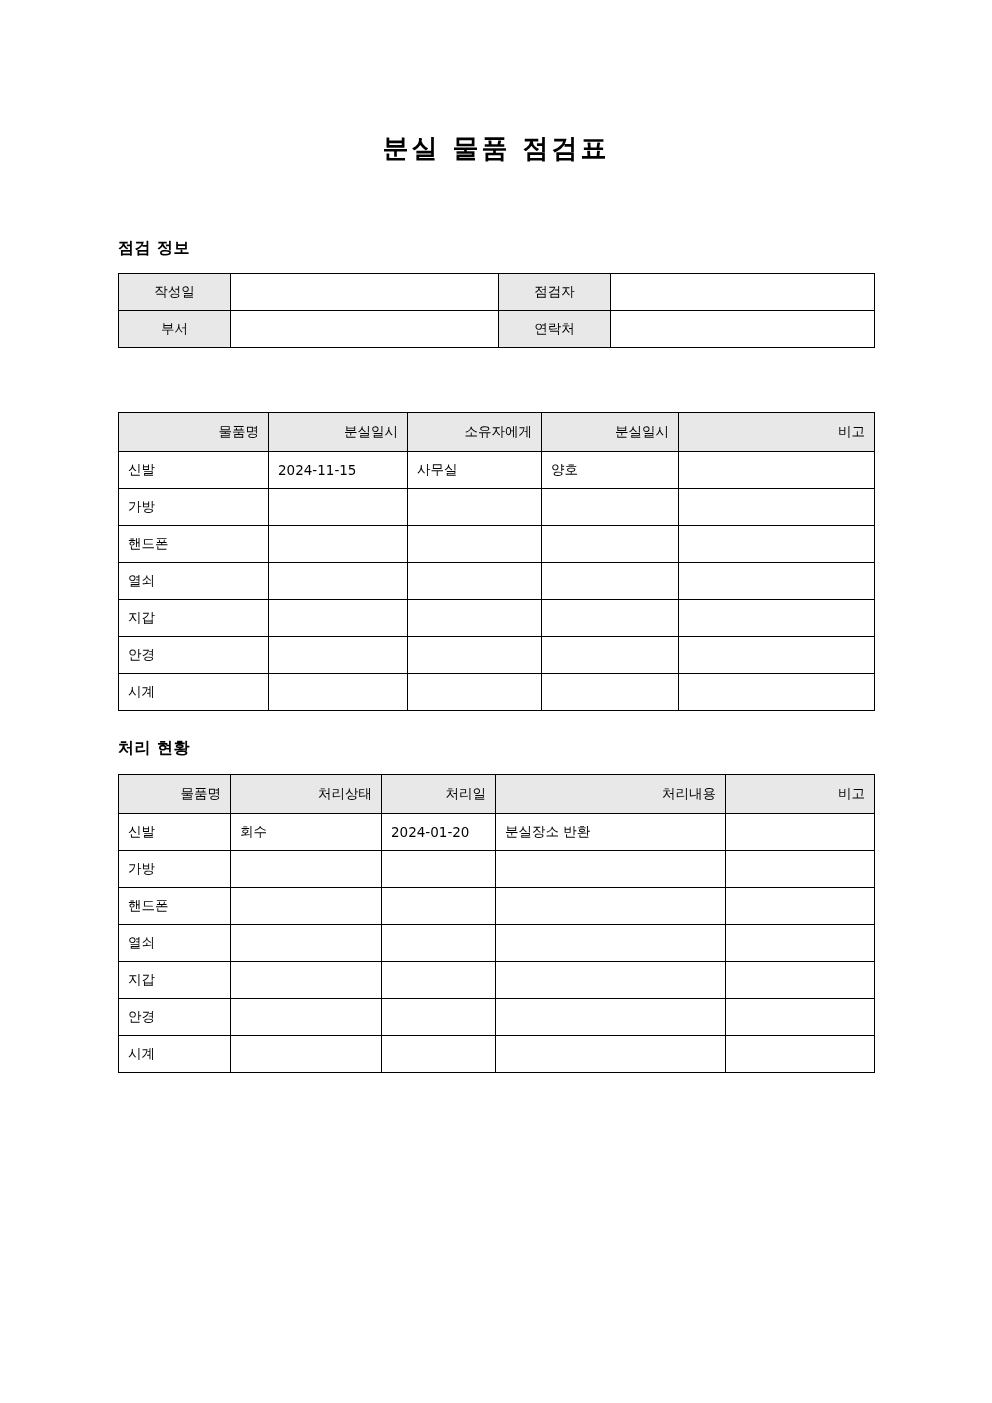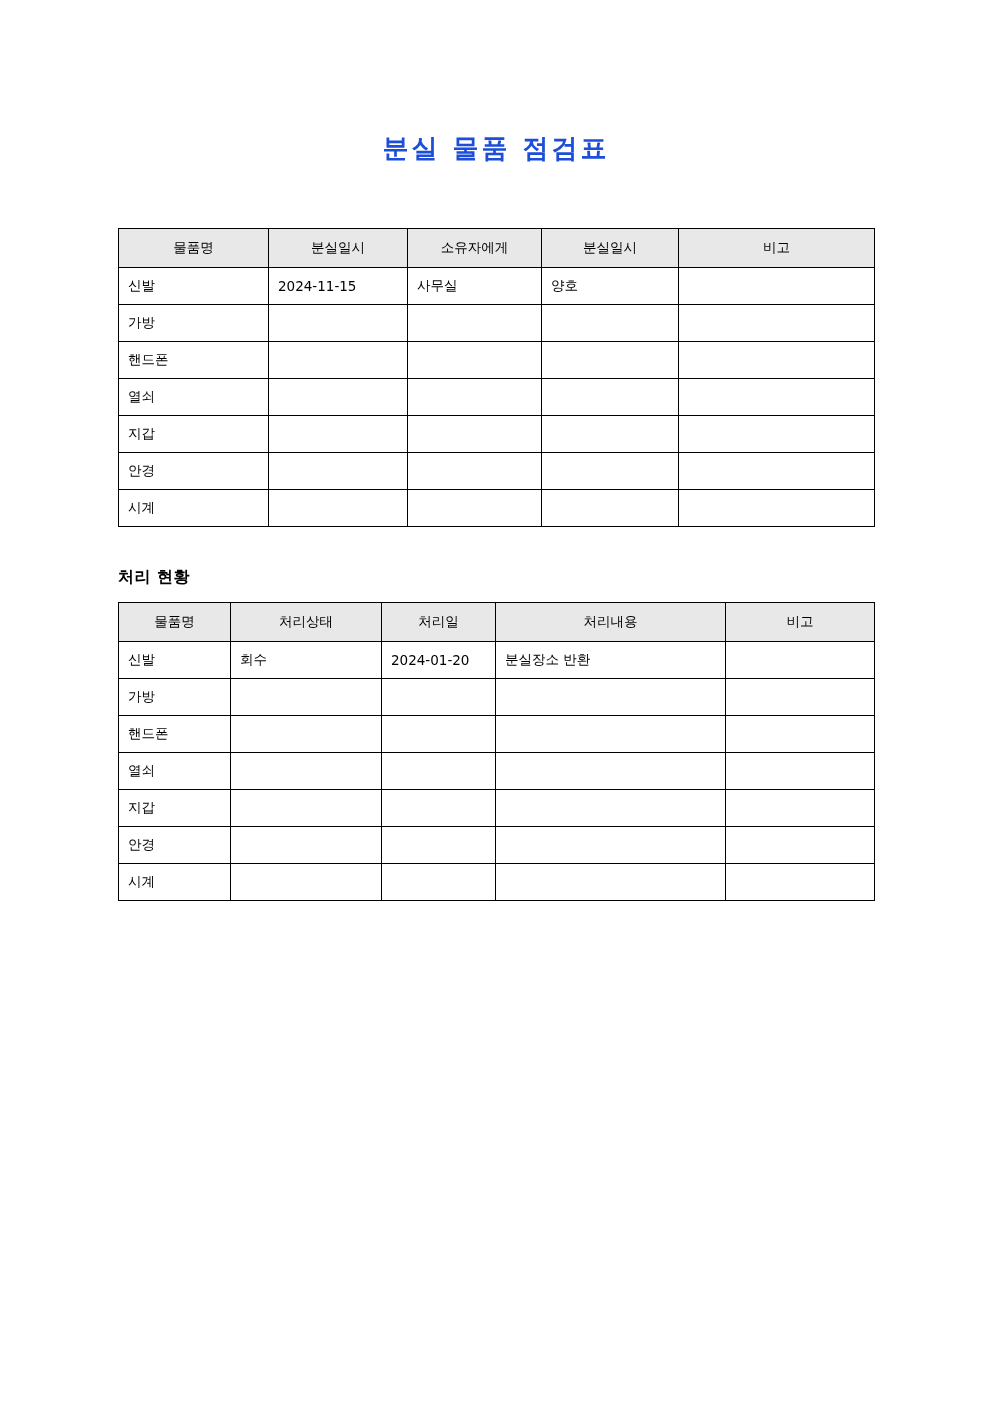--- a/index.html
+++ b/index.html
@@ -22,41 +22,41 @@
     box-sizing: border-box;
     padding: 0 118px;
   }
 
   
   .doc-title {
     text-align: center;
     font-size: 26px;
     font-weight: bold;
     letter-spacing: 3px;
-    color: #1d4ed8;
+    color: #000000;
     margin: 0;
     padding-top: 133px;
     line-height: 1.2;
   }
 
   
   .section {
     margin: 0;
   }
   .section-title {
     font-size: 16px;
     font-weight: bold;
     color: #000000;
     letter-spacing: 0.5px;
     margin: 0 0 16px 0;
     line-height: 1.2;
   }
   .sec-1 { margin-top: 74px; }
   .sec-2 { margin-top: 64px; }
-  .sec-3 { margin-top: 40px; }
+  .sec-3 { margin-top: 27px; }
 
   
   table {
     border-collapse: collapse;
     width: 756px;
     table-layout: fixed;
     font-size: 13.5px;
   }
   table th, table td {
     border: 1px solid #000000;
@@ -64,21 +64,21 @@
     padding: 0 9px;
     box-sizing: border-box;
     font-weight: normal;
     vertical-align: middle;
     overflow: hidden;
     white-space: nowrap;
   }
   
   .lbl, thead th {
     background: #e8e8e8;
-    text-align: center;
+    text-align: right;
   }
   thead th { height: 39px; }
   tbody td {
     background: #ffffff;
     text-align: left;
   }
   tbody td.lbl { text-align: center; }
 
   
   .t-info col.c0 { width: 112px; }
@@ -100,20 +100,46 @@
   .t-handle col.c3 { width: 230px; }
   .t-handle col.c4 { width: 149px; }
 </style>
 </head>
 <body>
 
 <div class="page">
 
   <h1 class="doc-title">분실 물품 점검표</h1>
 
+  <div class="section sec-1">
+    <div class="section-title">점검 정보</div>
+
+    <table class="t-info">
+      <colgroup>
+        <col class="c0">
+          <col class="c1">
+          <col class="c2">
+          <col class="c3">
+      </colgroup>
+      <tbody>
+        <tr>
+          <td class="lbl">작성일</td>
+          <td></td>
+          <td class="lbl">점검자</td>
+          <td></td>
+        </tr>
+        <tr>
+          <td class="lbl">부서</td>
+          <td></td>
+          <td class="lbl">연락처</td>
+          <td></td>
+        </tr>
+      </tbody>
+    </table>
+  </div>
 
   <div class="section sec-2">
 
     <table class="t-lost">
       <colgroup>
         <col class="c0">
           <col class="c1">
           <col class="c2">
           <col class="c3">
           <col class="c4">

